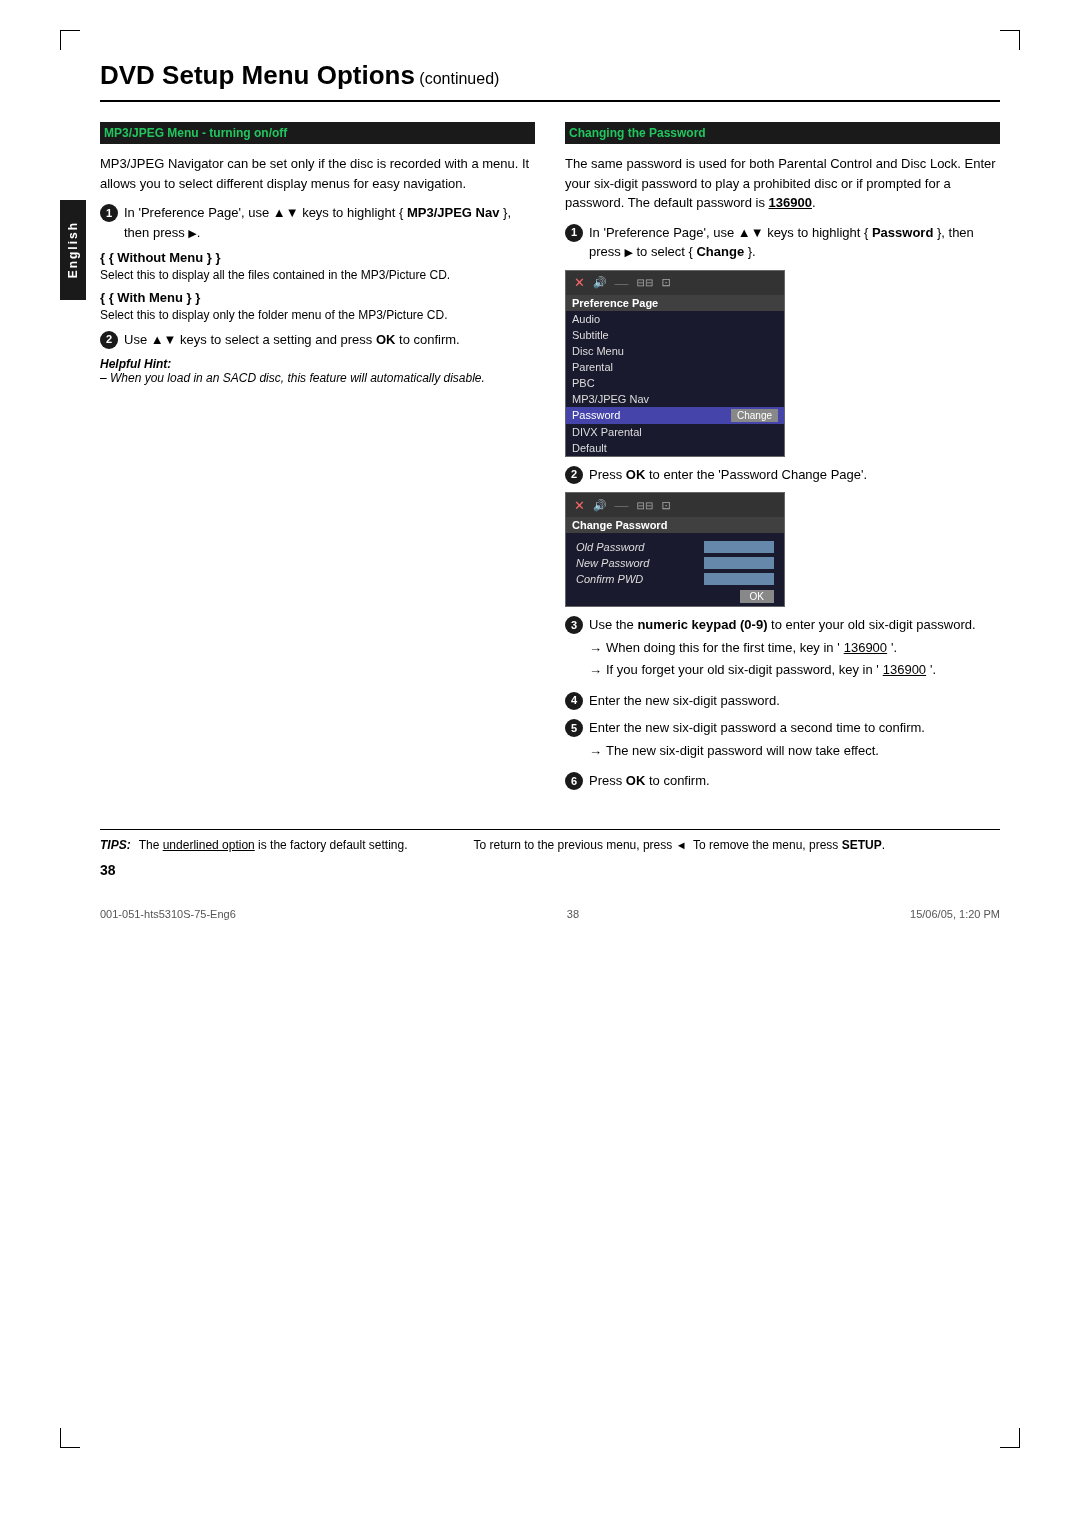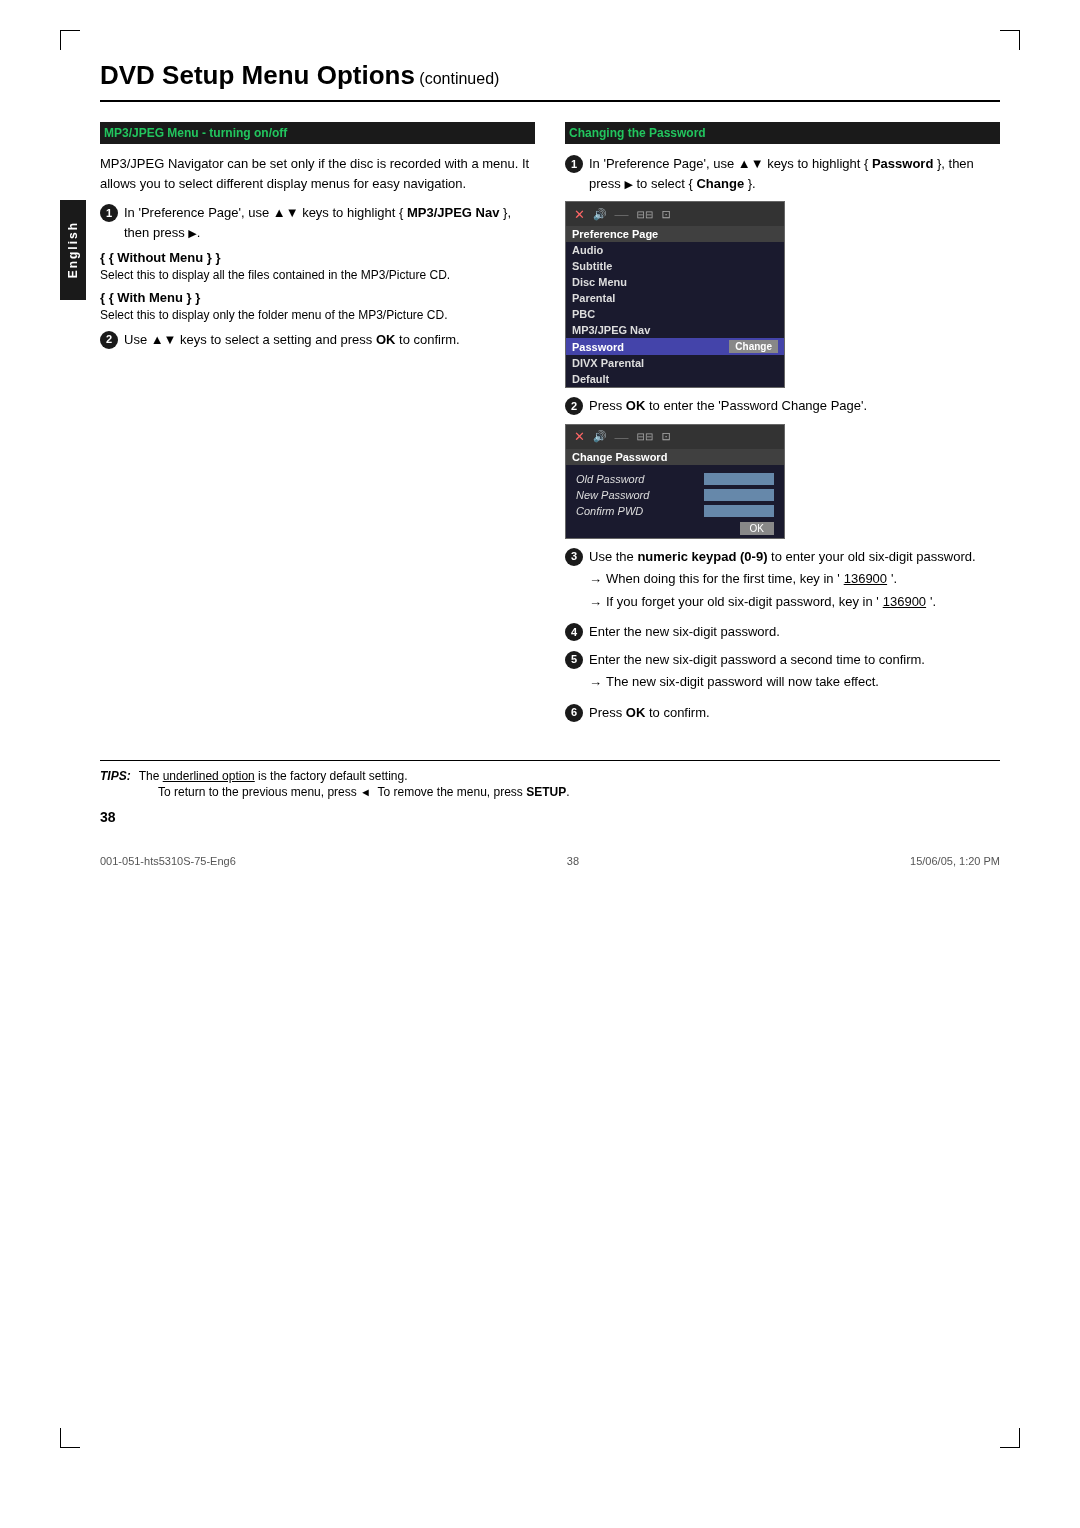--- a/index.html
+++ b/index.html
@@ -153,21 +153,20 @@
       color: #fff;
       font-size: 11px;
       font-weight: bold;
       padding: 2px 6px;
     }
     .pref-menu-item {
       padding: 2px 6px;
       font-size: 11px;
       color: #ddd;
       background: #1a1a2e;
-      font-weight: bold;
     }
     .pref-menu-item.highlighted {
       background: #4444aa;
       color: white;
       display: flex;
       justify-content: space-between;
       align-items: center;
     }
     .pref-menu-item .change-btn {
       background: #888;
@@ -233,22 +232,22 @@
       margin-top: 8px;
     }
 
     
     .tips-section {
       border-top: 1px solid #000;
       margin-top: 30px;
       padding-top: 8px;
       font-size: 12px;
       display: flex;
-      flex-direction: column;
-      gap: 2px;
+      flex-direction: row;
+      gap: 8px;
     }
     .tips-row {
       display: flex;
       gap: 8px;
     }
     .tips-label {
       font-weight: bold;
       font-style: italic;
     }
 
@@ -320,27 +319,34 @@
       </div>
       <div class="brace-sub">Select this to display only the folder menu of the MP3/Picture CD.</div>
 
       <div class="step">
         <div class="step-num">2</div>
         <div class="step-content">
           Use <span class="bold">▲▼</span> keys to select a setting and press <span class="bold">OK</span> to confirm.
         </div>
       </div>
 
+      <div class="helpful-hint">
+        <div class="italic bold">Helpful Hint:</div>
+        <div class="italic">– When you load in an SACD disc, this feature will automatically disable.</div>
+      </div>
 
     </div>
 
     <div class="col-right">
 
       <div class="section-header">Changing the Password</div>
 
+      <p class="section-text">
+        <span>The same password is used for both Parental Control and Disc Lock. Enter your six-digit password to play a prohibited disc or if prompted for a password. The default password is</span> <span class="underline bold">136900</span>.
+      </p>
 
       <div class="step">
         <div class="step-num">1</div>
         <div class="step-content">
           In 'Preference Page', use <span class="bold">▲▼</span> keys to highlight { <span class="bold">Password</span> }, then press <span class="arrow-right"></span> to select { <span class="bold">Change</span> }.
         </div>
       </div>
 
       <div class="pref-screenshot">
         <div class="pref-icons-bar">

